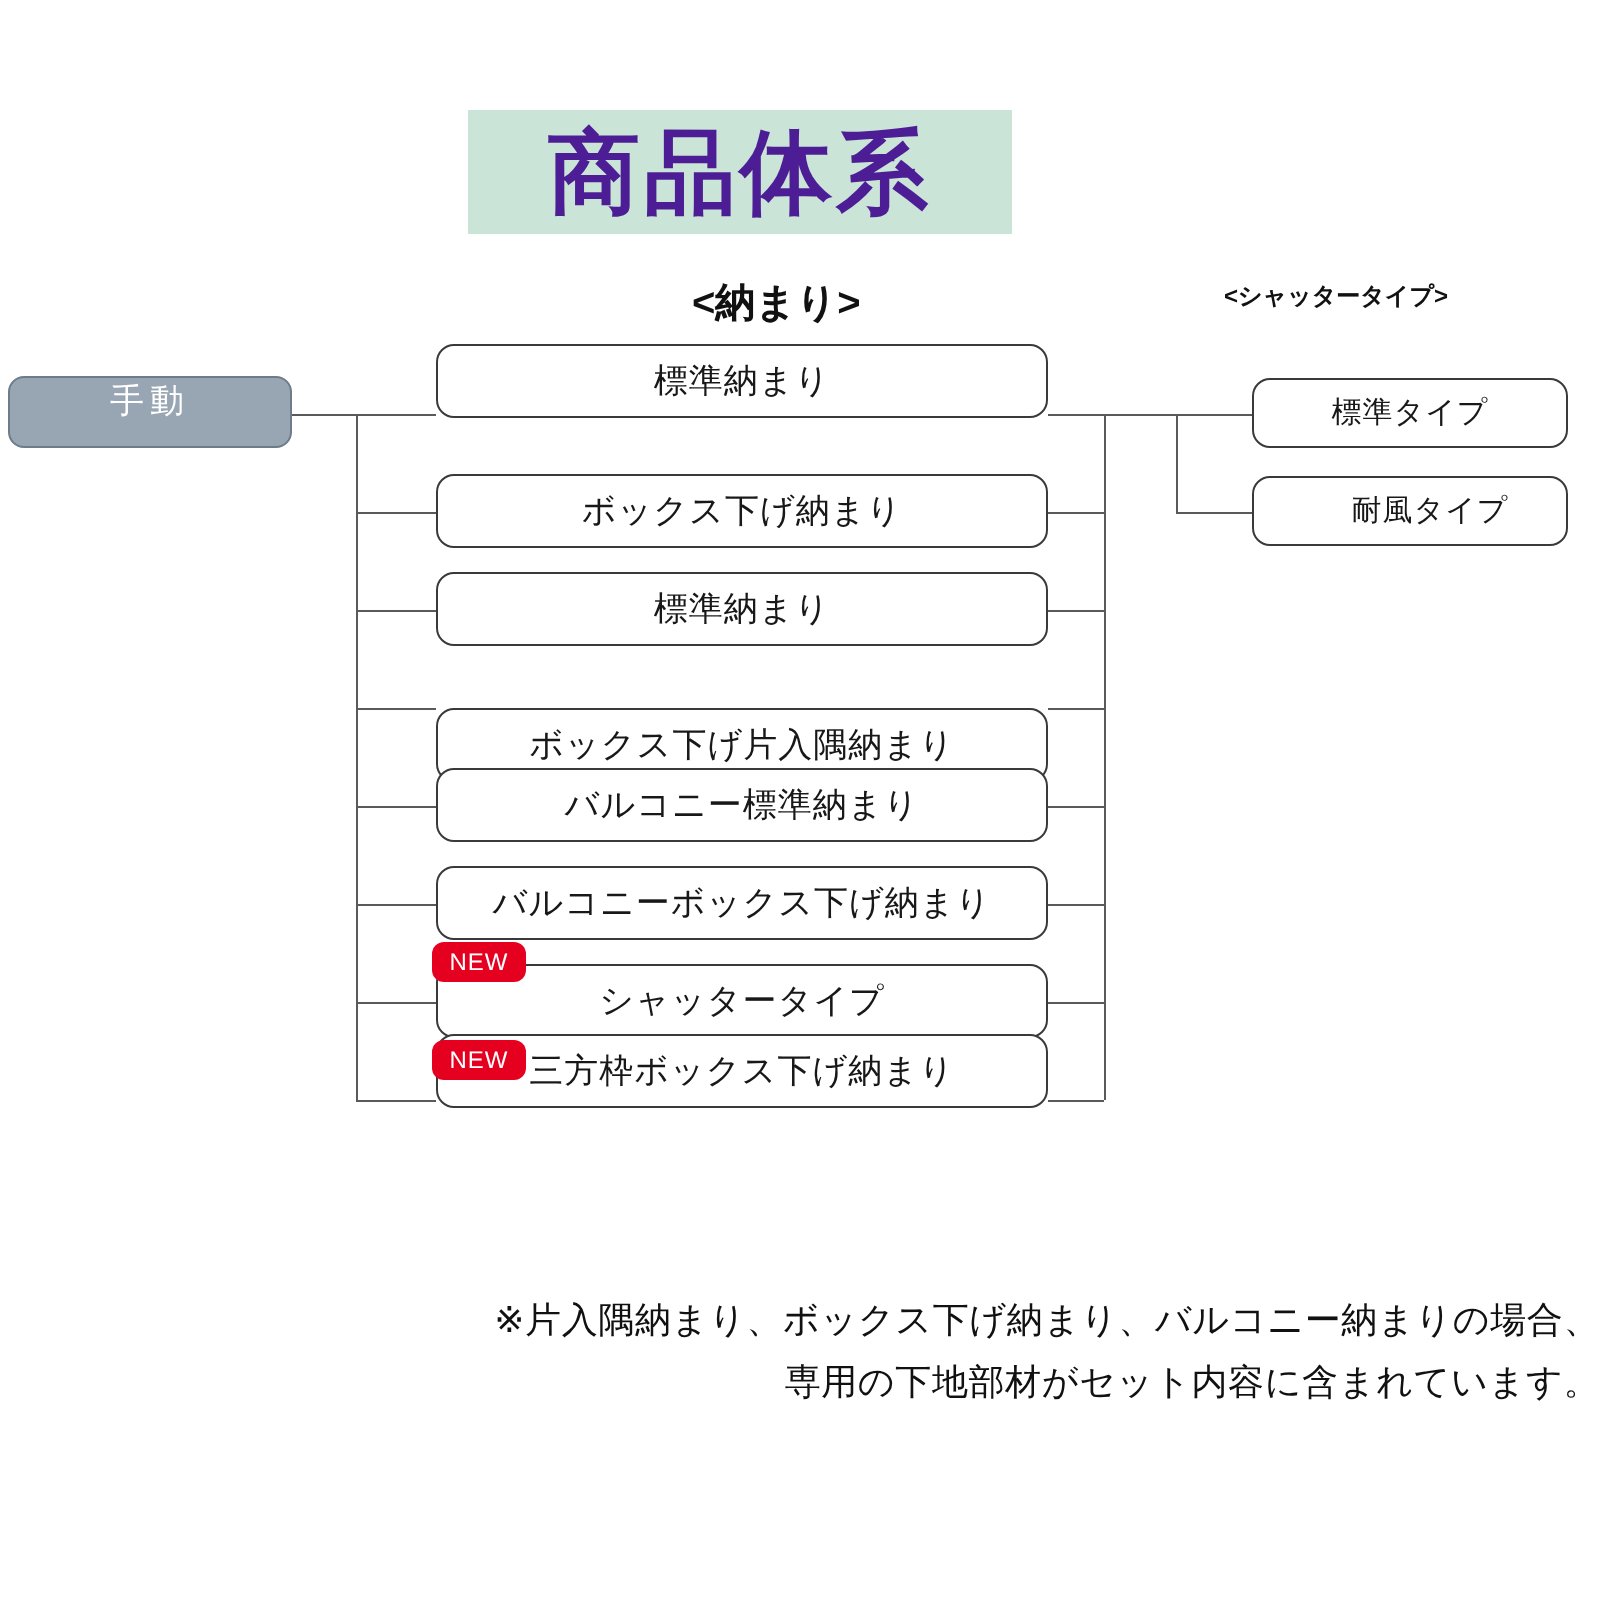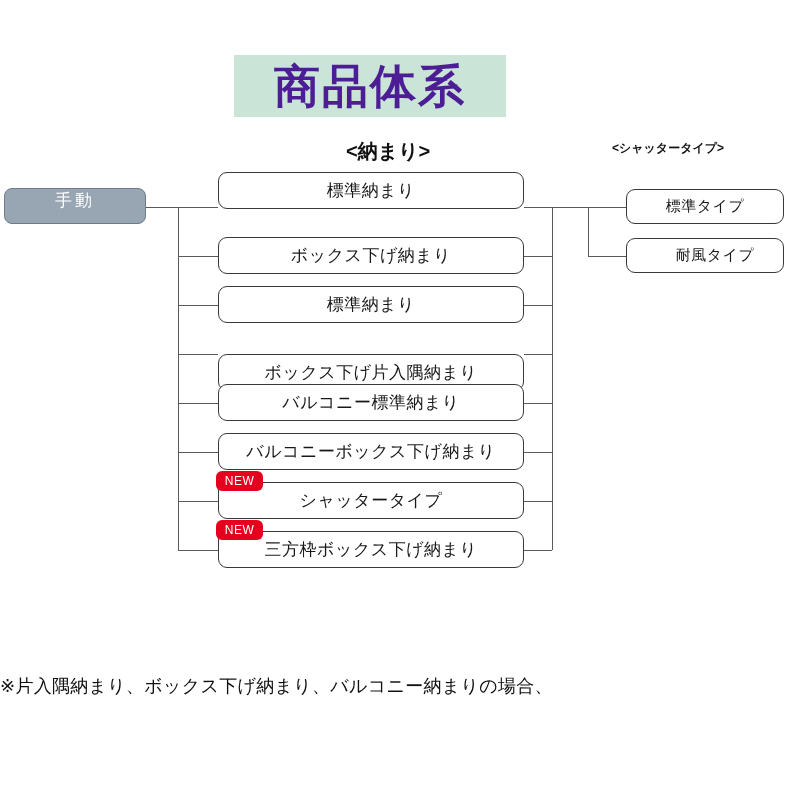--- a/index.html
+++ b/index.html
@@ -134,23 +134,23 @@
     font-size: 12px;
     font-weight: normal;
     letter-spacing: 0.5px;
     line-height: 1;
   }
 
   
   .footer-note {
     position: absolute;
     left: 0;
-    top: 671px;
+    top: 645px;
     width: 800px;
-    text-align: left;
+    text-align: right;
     font-size: 18px;
     line-height: 31px;
     color: #111111;
     letter-spacing: 0.3px;
   }
   .footer-note .note-line { display: block; }
 </style>
 </head>
 <body>
 
@@ -211,34 +211,35 @@
       </div>
       <div class="node-box osamari-box" style="top: 433px;">
         <span class="node-label">バルコニーボックス下げ納まり</span>
       </div>
       <div class="node-box osamari-box" style="top: 482px;">
         <span class="node-label">シャッタータイプ</span>
       </div>
       <div class="new-badge" style="top: 471px;">
         <span class="badge-text">NEW</span>
       </div>
-      <div class="node-box osamari-box" style="top: 531px; text-align: center;">
+      <div class="node-box osamari-box" style="top: 517px; text-align: center;">
         <span class="node-label">三方枠ボックス下げ納まり</span>
       </div>
       <div class="new-badge" style="top: 520px;">
         <span class="badge-text">NEW</span>
       </div>
     </div>
 
   <div id="shutter-group">
       <div class="node-box shutter-box" style="top: 189px;">
         <span class="node-label">標準タイプ</span>
       </div>
       <div class="node-box shutter-box" style="top: 238px; padding-left: 20px;">
         <span class="node-label">耐風タイプ</span>
       </div>
     </div>
 
   <div class="footer-note">
     <span class="note-line">※片入隅納まり、ボックス下げ納まり、バルコニー納まりの場合、</span>
+    <span class="note-line">専用の下地部材がセット内容に含まれています。</span>
   </div>
 
 </div>
 
 </body></html>

